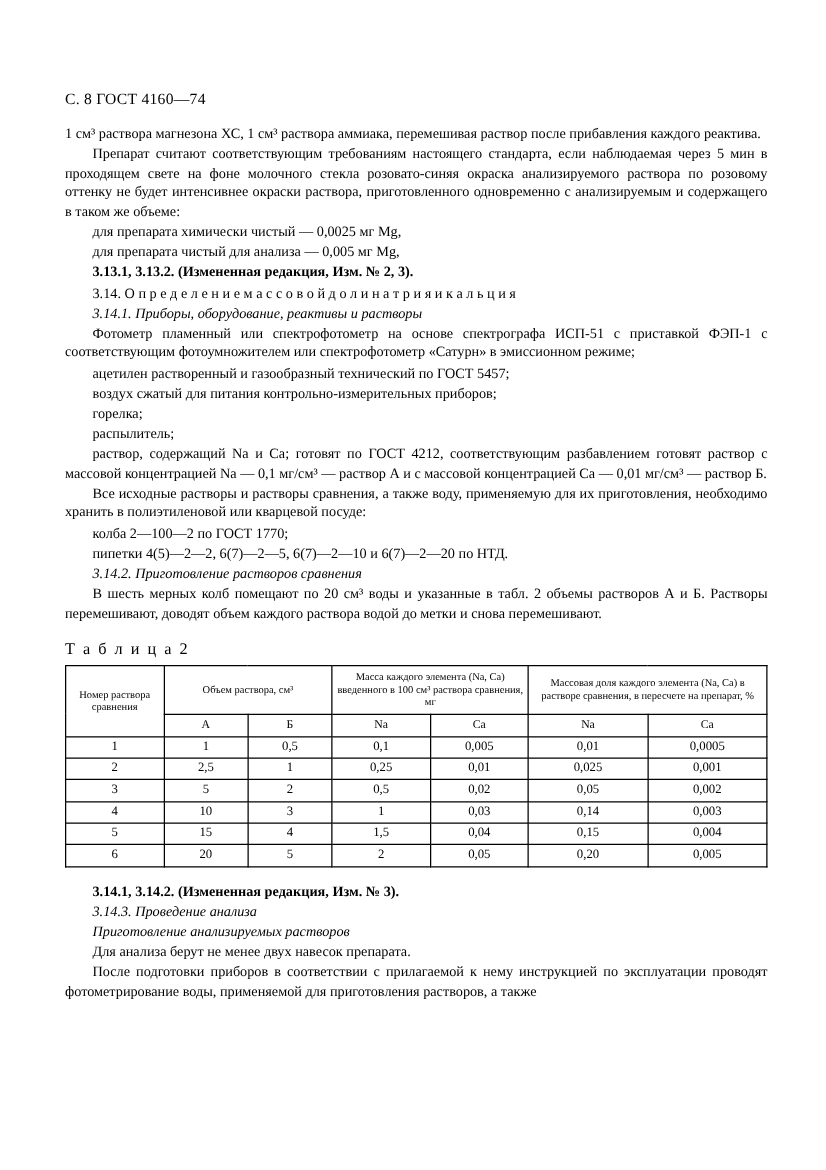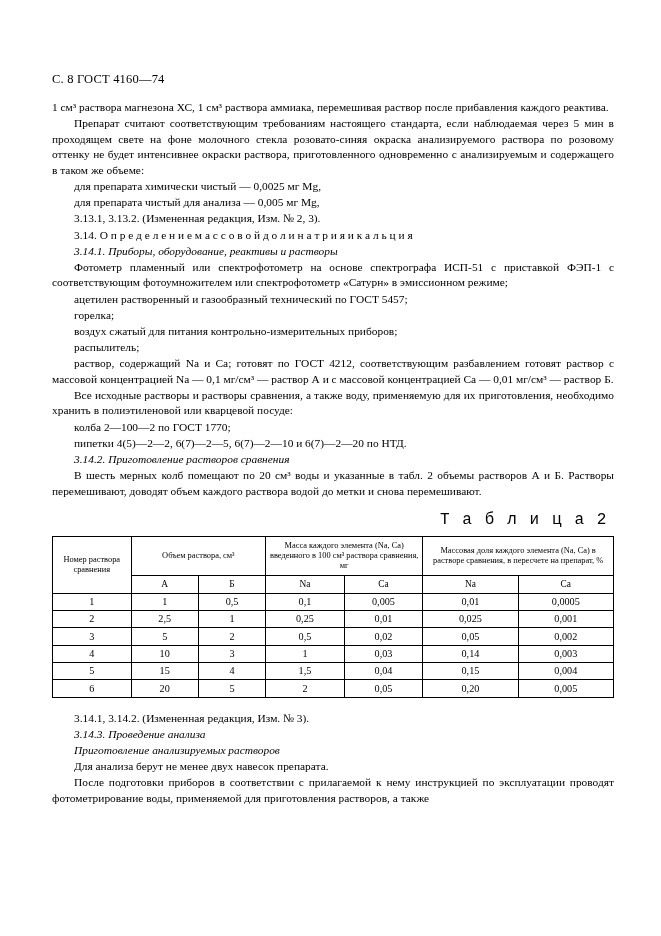--- a/index.html
+++ b/index.html
@@ -38,29 +38,28 @@
     line-height: 1.37;
     text-align: justify;
   }
   p {
     margin: 0 0 0.5px 0;
     text-indent: 0;
   }
   p.ind {
     text-indent: 22px;
   }
-  .bold { font-weight: normal; }
+  .bold { font-weight: bold; }
   .ital { font-style: italic; }
   .tbl-caption {
     margin-top: 11px;
-    text-align: right;
-    font-size: 16px;
+    text-align: left;
+    font-size: 13px;
     letter-spacing: 1.6px;
     padding-right: 6px;
-    font-family: Liberation Mono, monospace;
   }
   table.data {
     border-collapse: collapse;
     width: 562px;
     margin-top: 4px;
     font-size: 10px;
     table-layout: fixed;
   }
   table.data td, table.data th {
     border: 1px solid #000;
@@ -98,22 +97,22 @@
 
     <p>1 см³ раствора магнезона ХС, 1 см³ раствора аммиака, перемешивая раствор после прибавления каждого реактива.</p>
     <p class="ind">Препарат считают соответствующим требованиям настоящего стандарта, если наблюдаемая через 5 мин в проходящем свете на фоне молочного стекла розовато-синяя окраска анализируемого раствора по розовому оттенку не будет интенсивнее окраски раствора, приготовленного одновременно с анали­зируемым и содержащего  в таком же объеме:</p>
     <p class="ind">для препарата химически чистый — 0,0025 мг Mg,</p>
     <p class="ind">для препарата чистый для анализа — 0,005 мг Mg,</p>
     <p class="ind bold">3.13.1, 3.13.2. (Измененная редакция, Изм. № 2, 3).</p>
     <p class="ind">3.14. О п р е д е л е н и е  м а с с о в о й  д о л и  н а т р и я  и  к а л ь ц и я</p>
     <p class="ind ital">3.14.1. Приборы, оборудование, реактивы и растворы</p>
     <p class="ind">Фотометр пламенный  или  спектрофотометр на основе спектрографа ИСП-51 с приставкой ФЭП-1 с соответствующим фотоумножителем или спектрофотометр «Сатурн» в эмиссионном режиме;</p>
     <p class="ind">ацетилен растворенный и газообразный технический по ГОСТ 5457;</p>
+    <p class="ind">воздух сжатый для питания контрольно-измерительных приборов;</p>
     <p class="ind">горелка;</p>
-    <p class="ind">воздух сжатый для питания контрольно-измерительных приборов;</p>
     <p class="ind">распылитель;</p>
     <p class="ind">раствор, содержащий Na и Ca; готовят по ГОСТ 4212, соответствующим разбавлением готовят раствор с массовой концентрацией Na — 0,1 мг/см³ — раствор А и с массовой концентрацией Ca — 0,01 мг/см³ — раствор Б.</p>
     <p class="ind">Все исходные растворы и растворы сравнения, а также воду, применяемую для их приготовле­ния, необходимо хранить в полиэтиленовой или кварцевой посуде:</p>
     <p class="ind">колба 2—100—2 по ГОСТ 1770;</p>
     <p class="ind">пипетки 4(5)—2—2, 6(7)—2—5, 6(7)—2—10 и 6(7)—2—20 по НТД.</p>
     <p class="ind ital">3.14.2. Приготовление растворов сравнения</p>
     <p class="ind">В шесть мерных колб помещают по 20 см³ воды и указанные в табл. 2 объемы растворов А и Б. Растворы перемешивают, доводят объем каждого раствора водой до метки и снова перемешивают.</p>
 
     <div class="tbl-caption">Т а б л и ц а  2</div>
 

